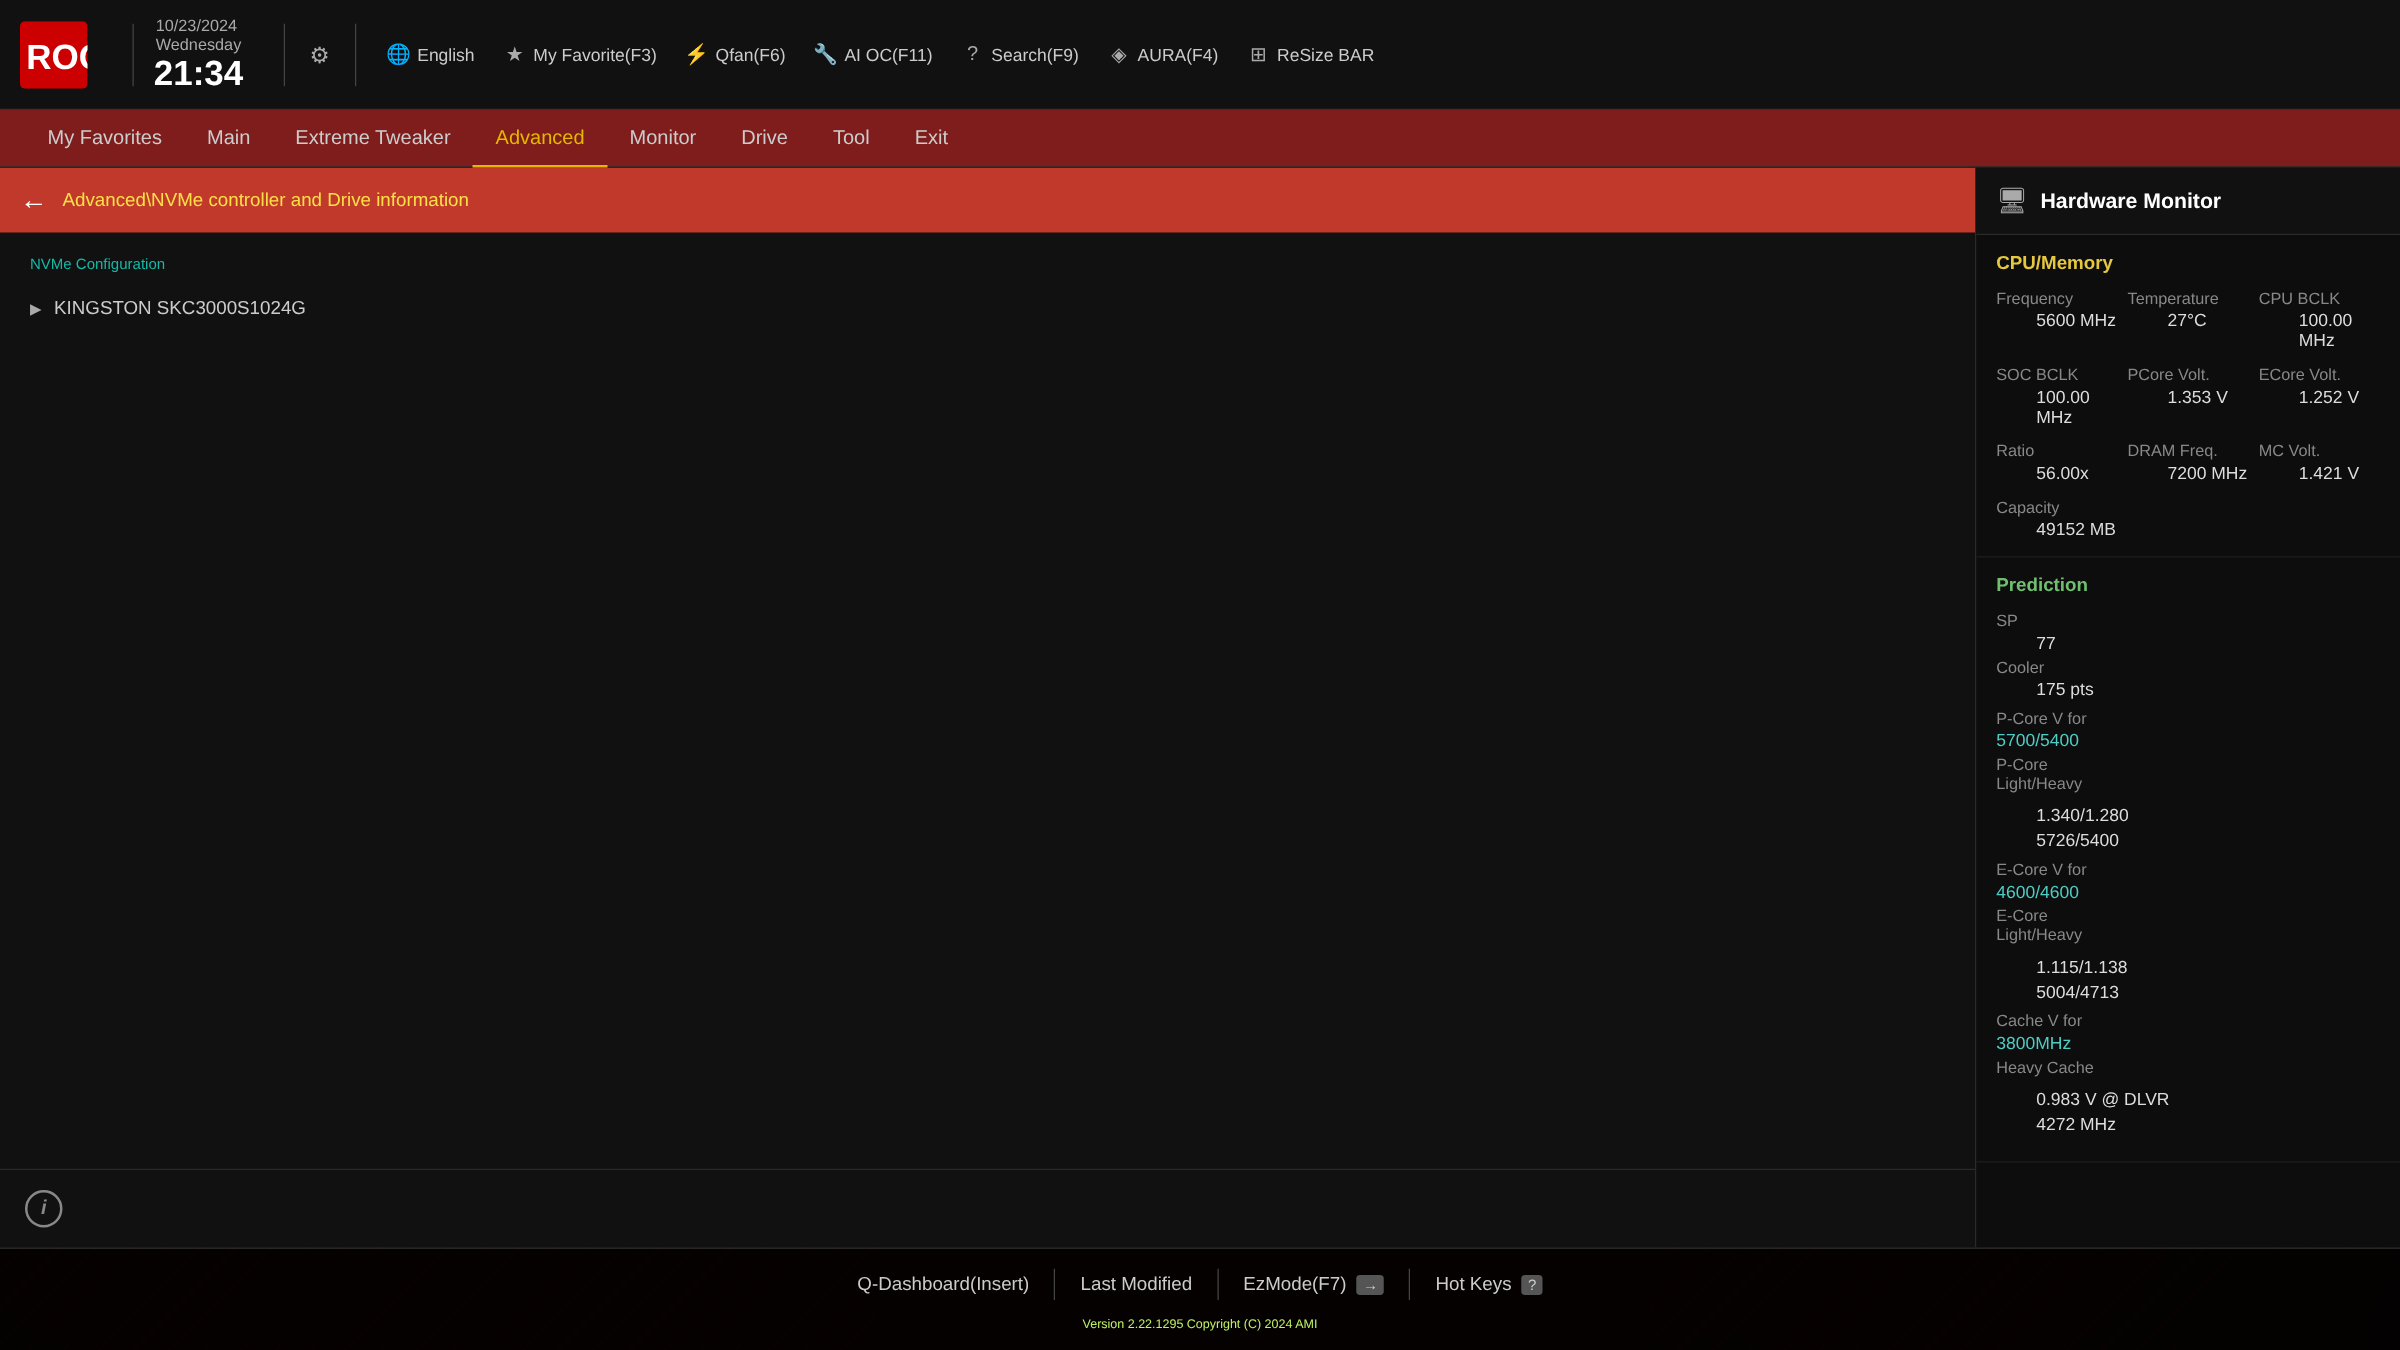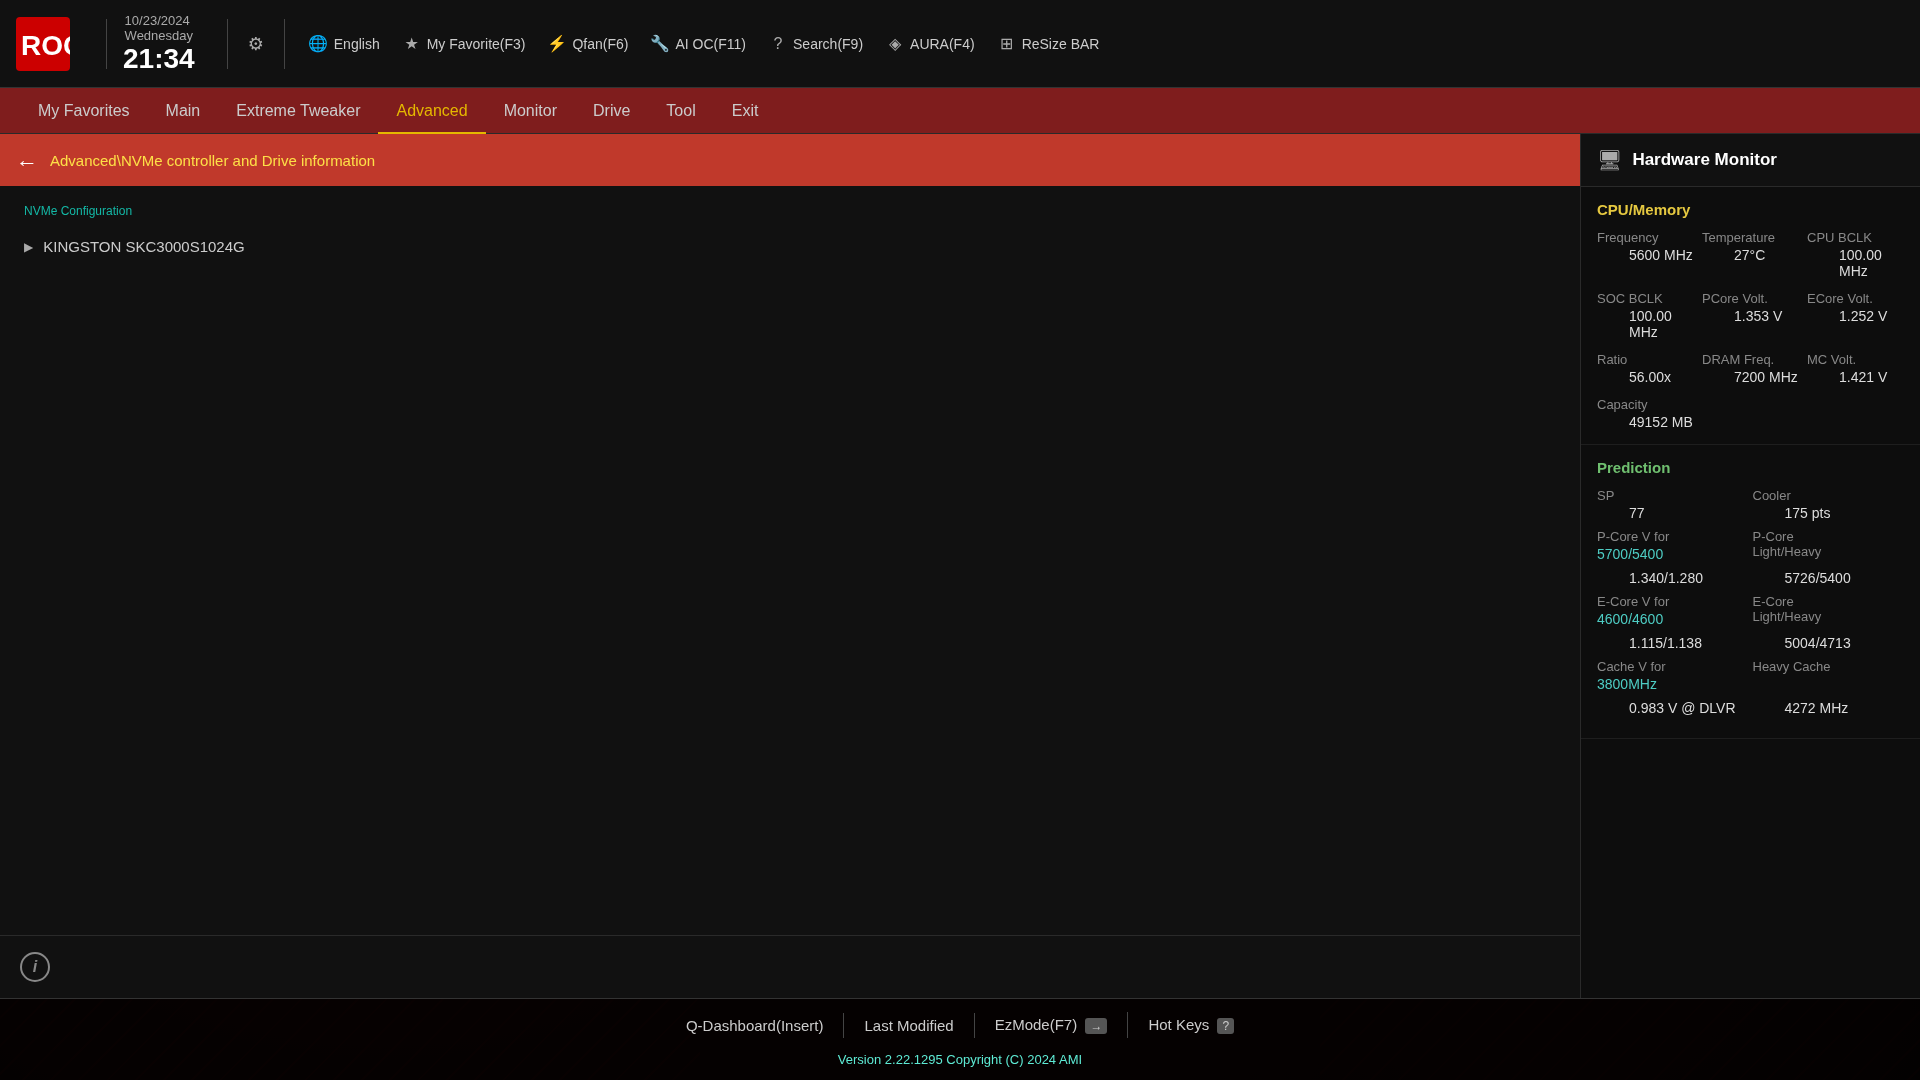--- a/index.html
+++ b/index.html
@@ -312,21 +312,21 @@
       font-weight: 500;
       margin-left: 32px;
     }
     .prediction-highlight {
       color: #4ecdc4;
       font-size: 14px;
     }
 
     .pred-row {
       display: grid;
-      grid-template-columns: 1fr 1fr;
+      grid-template-columns: 1fr;
       gap: 4px;
       margin-bottom: 8px;
     }
 
     
     .bottom-bar {
       height: 82px;
       background: rgba(0,0,0,0.85);
       border-top: 1px solid #333;
       display: flex;
@@ -351,22 +351,22 @@
     .bottom-btn:last-child { border-right: none; }
     .bottom-btn .arrow-icon {
       display: inline-block;
       background: #555;
       padding: 1px 5px;
       border-radius: 3px;
       font-size: 12px;
       margin-left: 4px;
     }
     .version-text {
-      color: #5eead4;
-      font-size: 13px;
+      color: #bef264;
+      font-size: 10px;
     }
   </style>
 </head>
 <body>
 
 <div class="bg-decor"></div>
 <div class="bg-lines"></div>
 
 <div class="layout">
 

